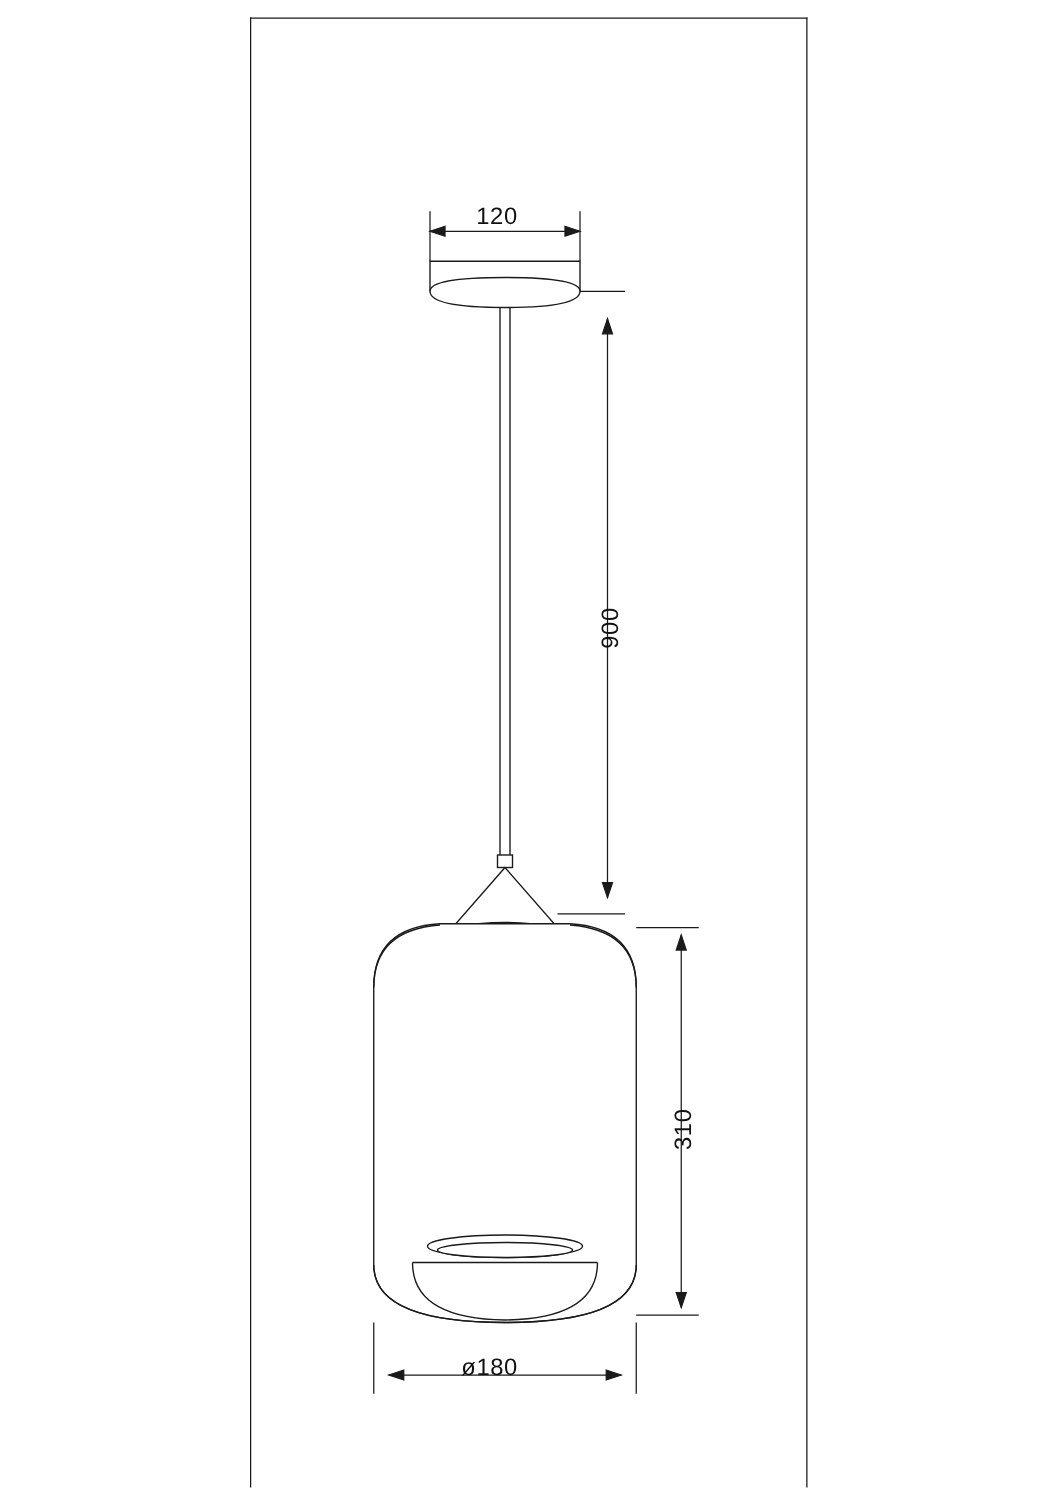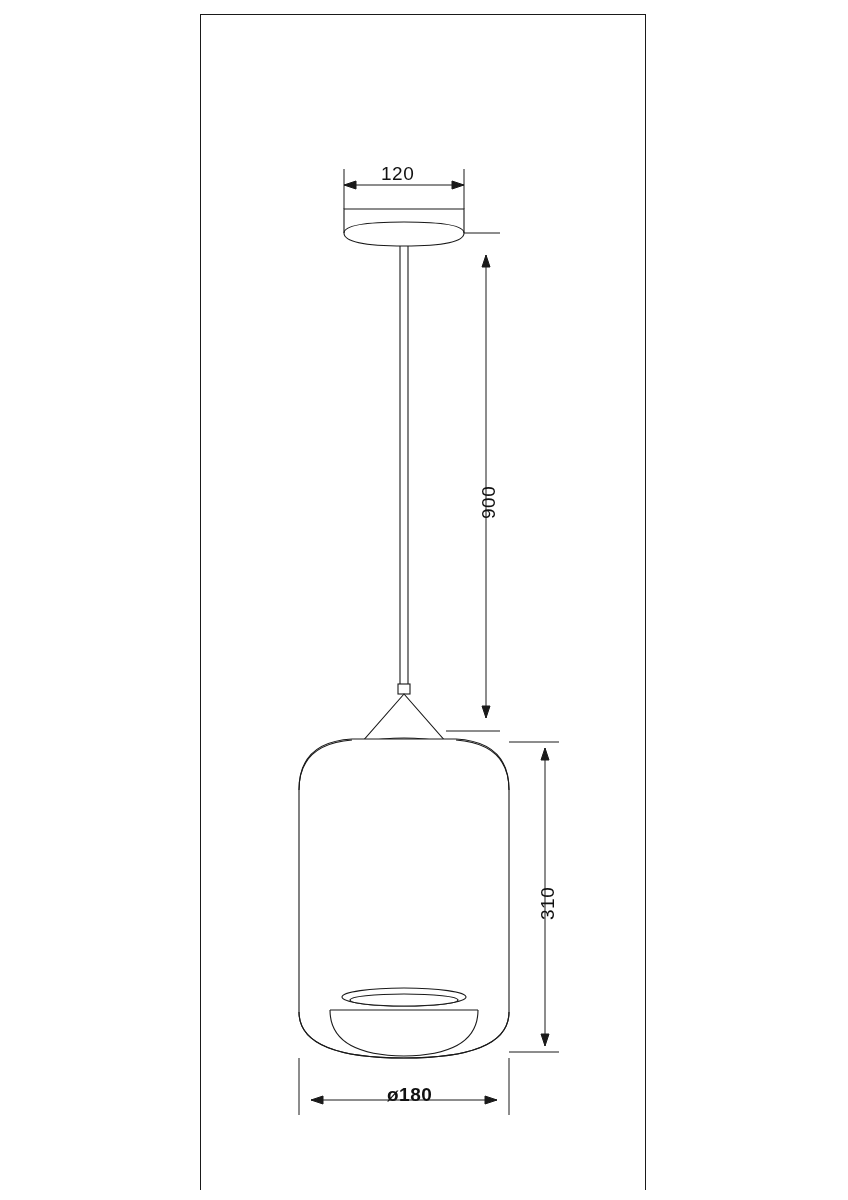--- a/index.html
+++ b/index.html
@@ -135,15 +135,15 @@
       </g>
     </g>
   </svg>
 
   <div class="label-wrap" style="left:381px; top:163px;">120</div>
 
   <div class="label-wrap rot90" style="left:478px; top:519px;">900</div>
 
   <div class="label-wrap rot90" style="left:537px; top:920px;">310</div>
 
-  <div class="label-wrap" style="left:387px; top:1084px;font-weight:bold;">ø180</div>
+  <div class="label-wrap" style="left:369px; top:1084px;">ø180</div>
 
 </div>
 
 </body></html>

